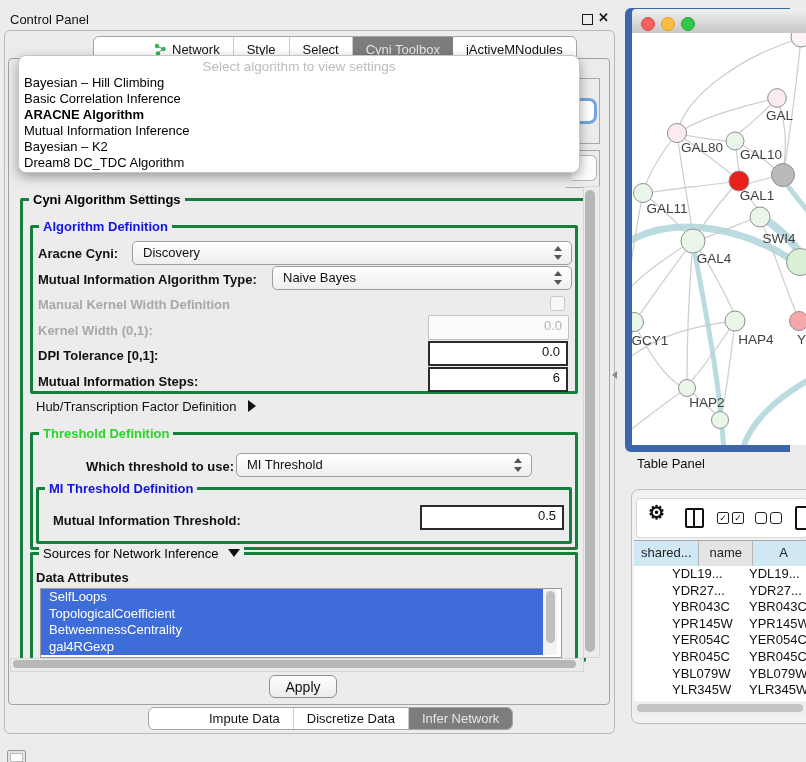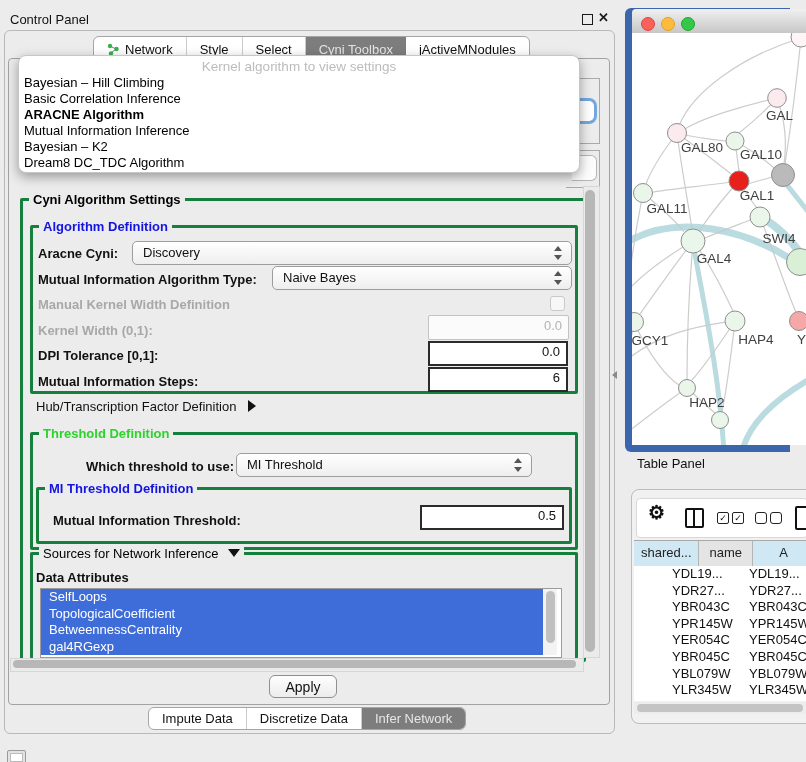--- a/index.html
+++ b/index.html
@@ -25,21 +25,21 @@
   .spin:after{bottom:0;border-top:5px solid #555;}
   
   .fld{position:absolute;height:20px;background:#fff;border:2px solid #2b2b2b;
        font-size:13px;color:#111;text-align:right;padding:1px 6px 0 0;}
   .fld-dis{position:absolute;height:21px;background:#fbfbfb;border:1px solid #c3c3c3;
        font-size:13px;color:#b3b3b3;text-align:right;padding:2px 6px 0 0;border-radius:2px;}
   .chk-dis{position:absolute;width:13px;height:13px;border:1px solid #c9c9c9;border-radius:3px;
        background:#f7f7f7;}
   
   .tabbar{position:absolute;background:#fff;border:1px solid #a5a5a5;border-radius:6px;
-          display:flex;align-items:stretch;overflow:hidden;}
+          display:flex;align-items:stretch;overflow:hidden;padding-left:47px;}
   .tab{font-size:13px;color:#111;display:flex;align-items:center;padding:0 13px;cursor:default;
        border-right:1px solid #ccc;white-space:nowrap;}
   .tab:last-child{border-right:none;}
   .tab.sel{background:#7d7d7d;color:#e6e6e6;border-right:none;}
   
   #algo-dd{position:absolute;left:18px;top:55px;width:560px;height:116px;background:#fff;
            border:1px solid #c6c6c6;border-radius:8px;box-shadow:0 4px 12px rgba(0,0,0,.35);
            z-index:30;}
   #algo-dd .ph{font-size:13.5px;color:#bcbcbc;text-align:center;padding-top:3px;height:16px;}
   #algo-dd .it{font-size:13px;color:#000;height:16px;line-height:16px;padding-left:5px;white-space:nowrap;}
@@ -124,21 +124,21 @@
   </div>
 
   <div class="abs" style="left:566px;top:78px;width:33px;height:64px;border:1px solid #aaa;border-left:none;"></div>
   <div class="abs" style="left:572px;top:98px;width:22px;height:20px;border:3px solid #74a7dd;
        border-radius:0 8px 8px 0;background:#fff;border-left:none;"></div>
   <div class="abs" style="left:566px;top:150px;width:33px;height:36px;border:1px solid #aaa;border-left:none;"></div>
   <div class="abs" style="left:572px;top:155px;width:24px;height:24px;border:1px solid #b5b5b5;
        border-radius:0 6px 6px 0;background:#fcfcfc;border-left:none;"></div>
 
   <div id="algo-dd">
-    <div class="ph">Kernel algorithm to view settings</div>
+    <div class="ph">Select algorithm to view settings</div>
     <div id="algo-items">
         <div class="it">Bayesian – Hill Climbing</div>
         <div class="it">Basic Correlation Inference</div>
         <div class="it b">ARACNE Algorithm</div>
         <div class="it">Mutual Information Inference</div>
         <div class="it">Bayesian – K2</div>
         <div class="it">Dream8 DC_TDC Algorithm</div>
       </div>
   </div>
 

